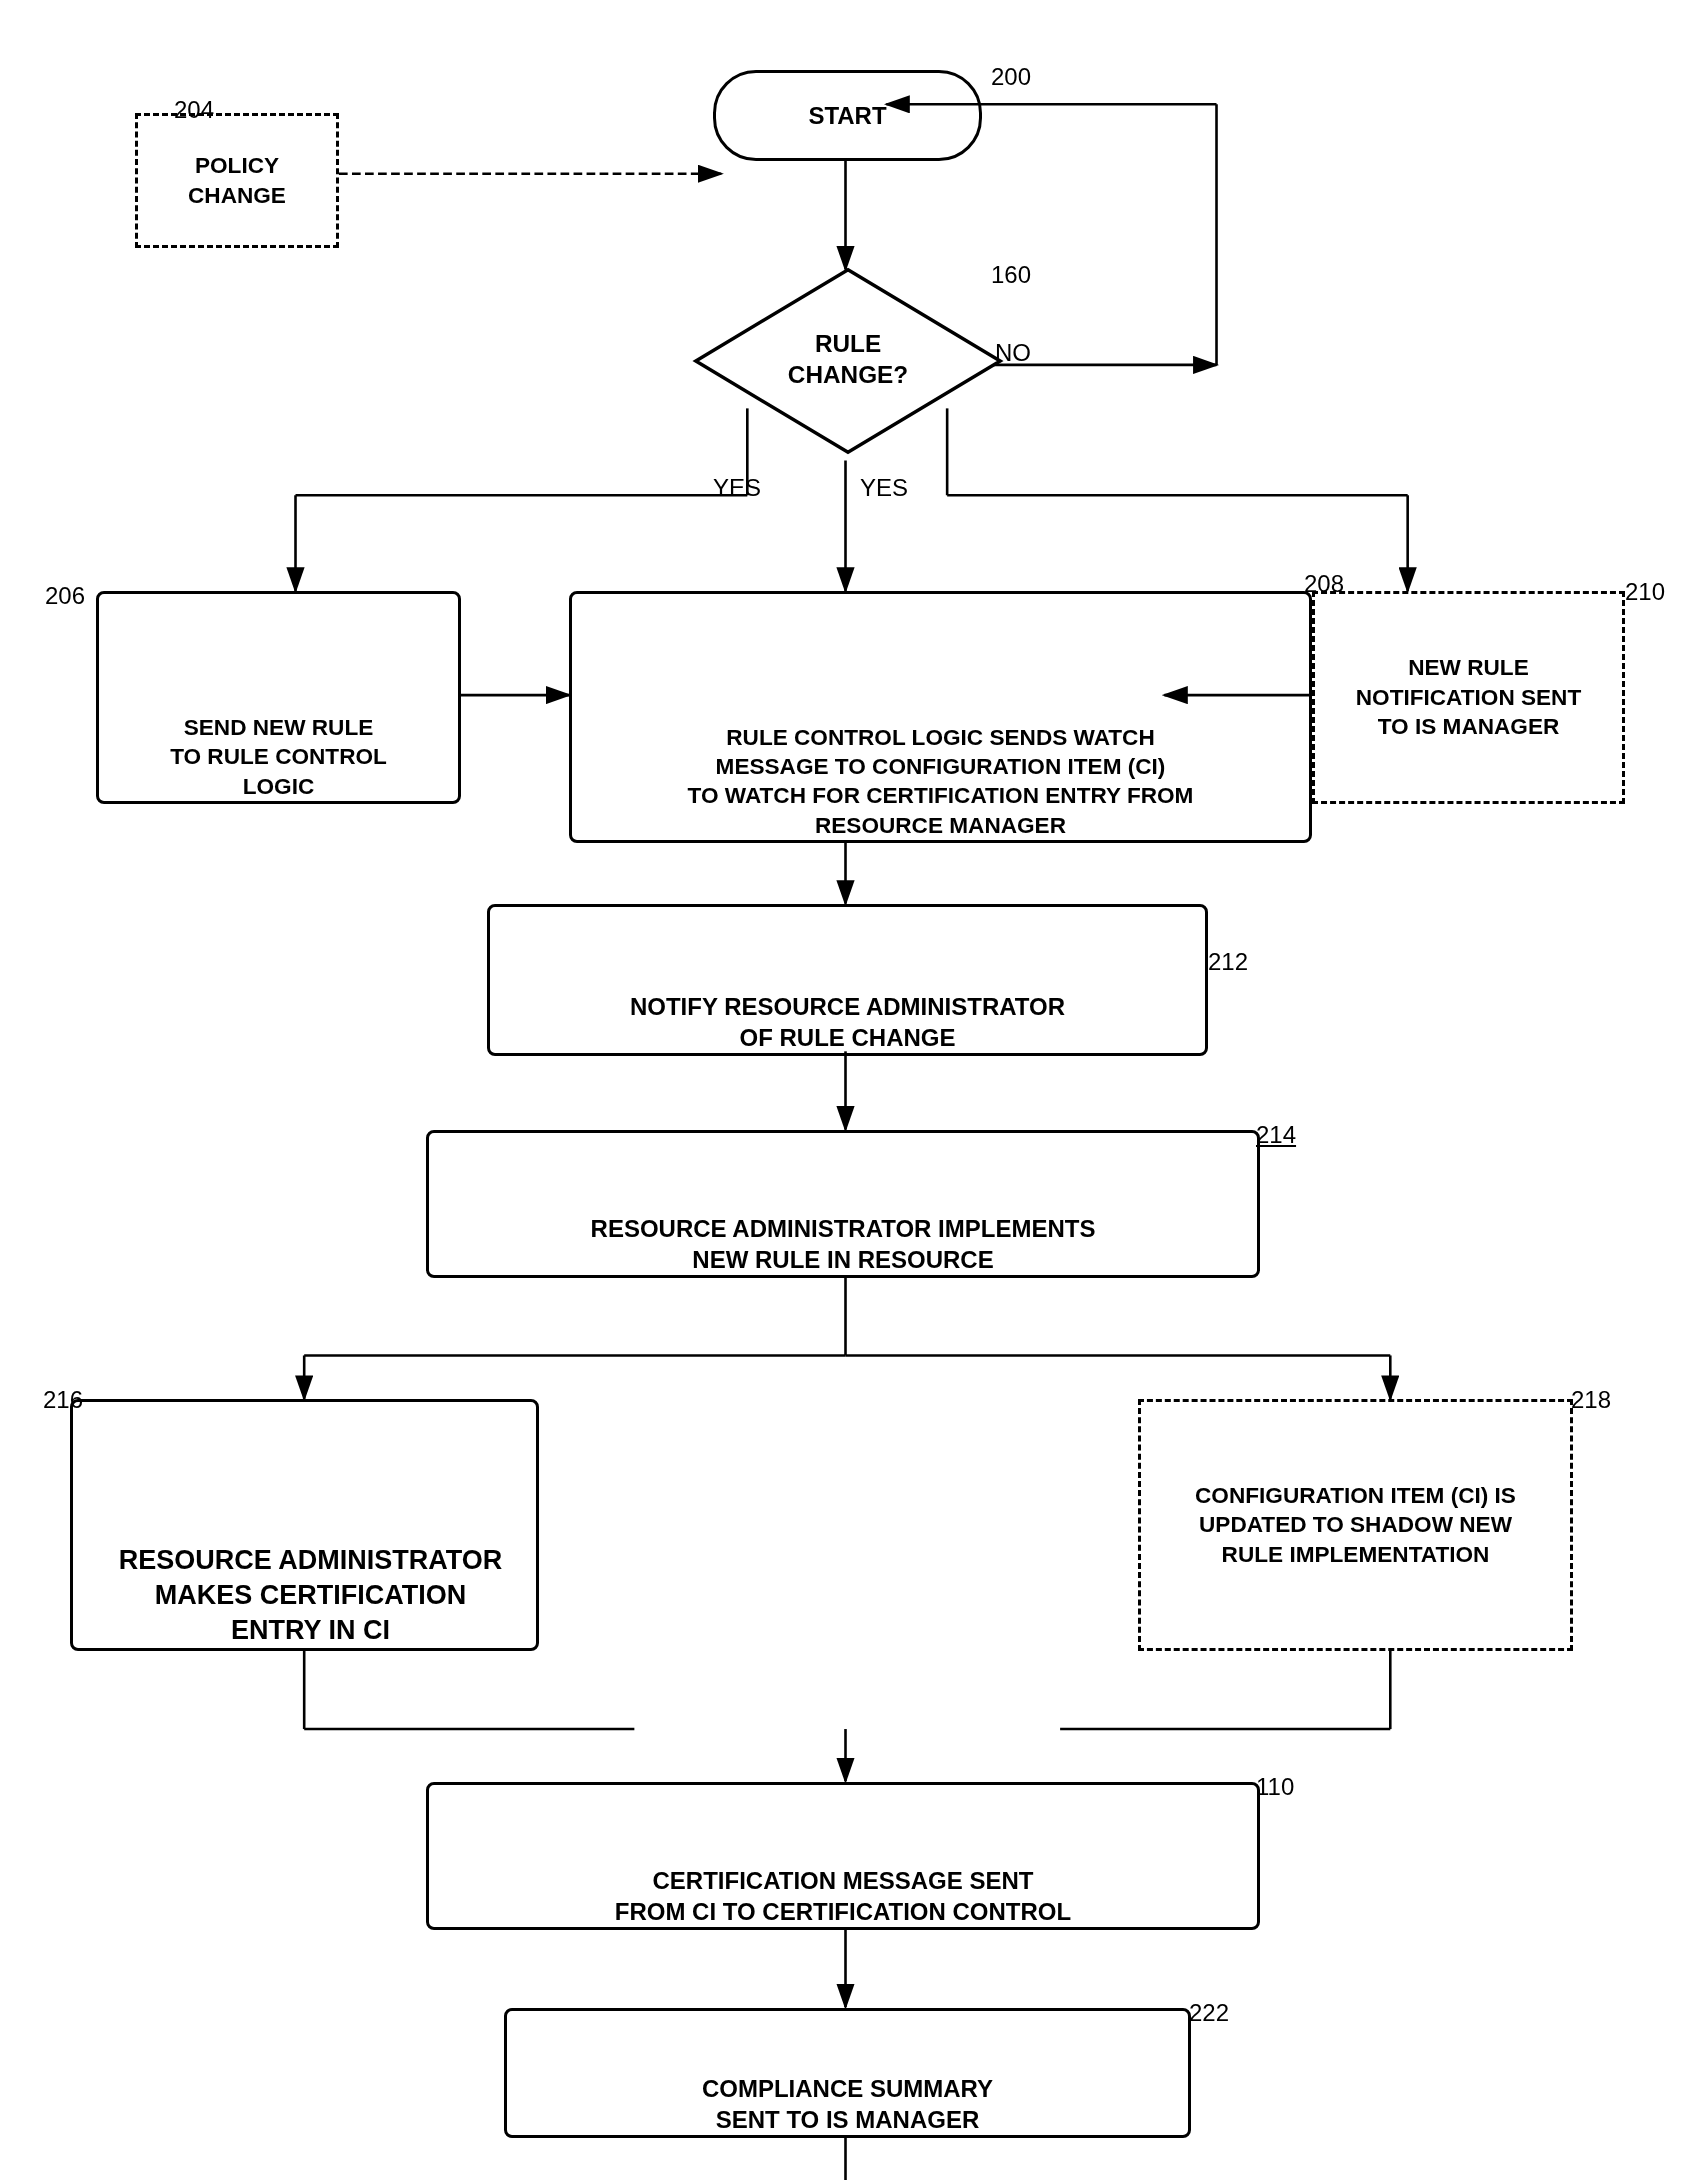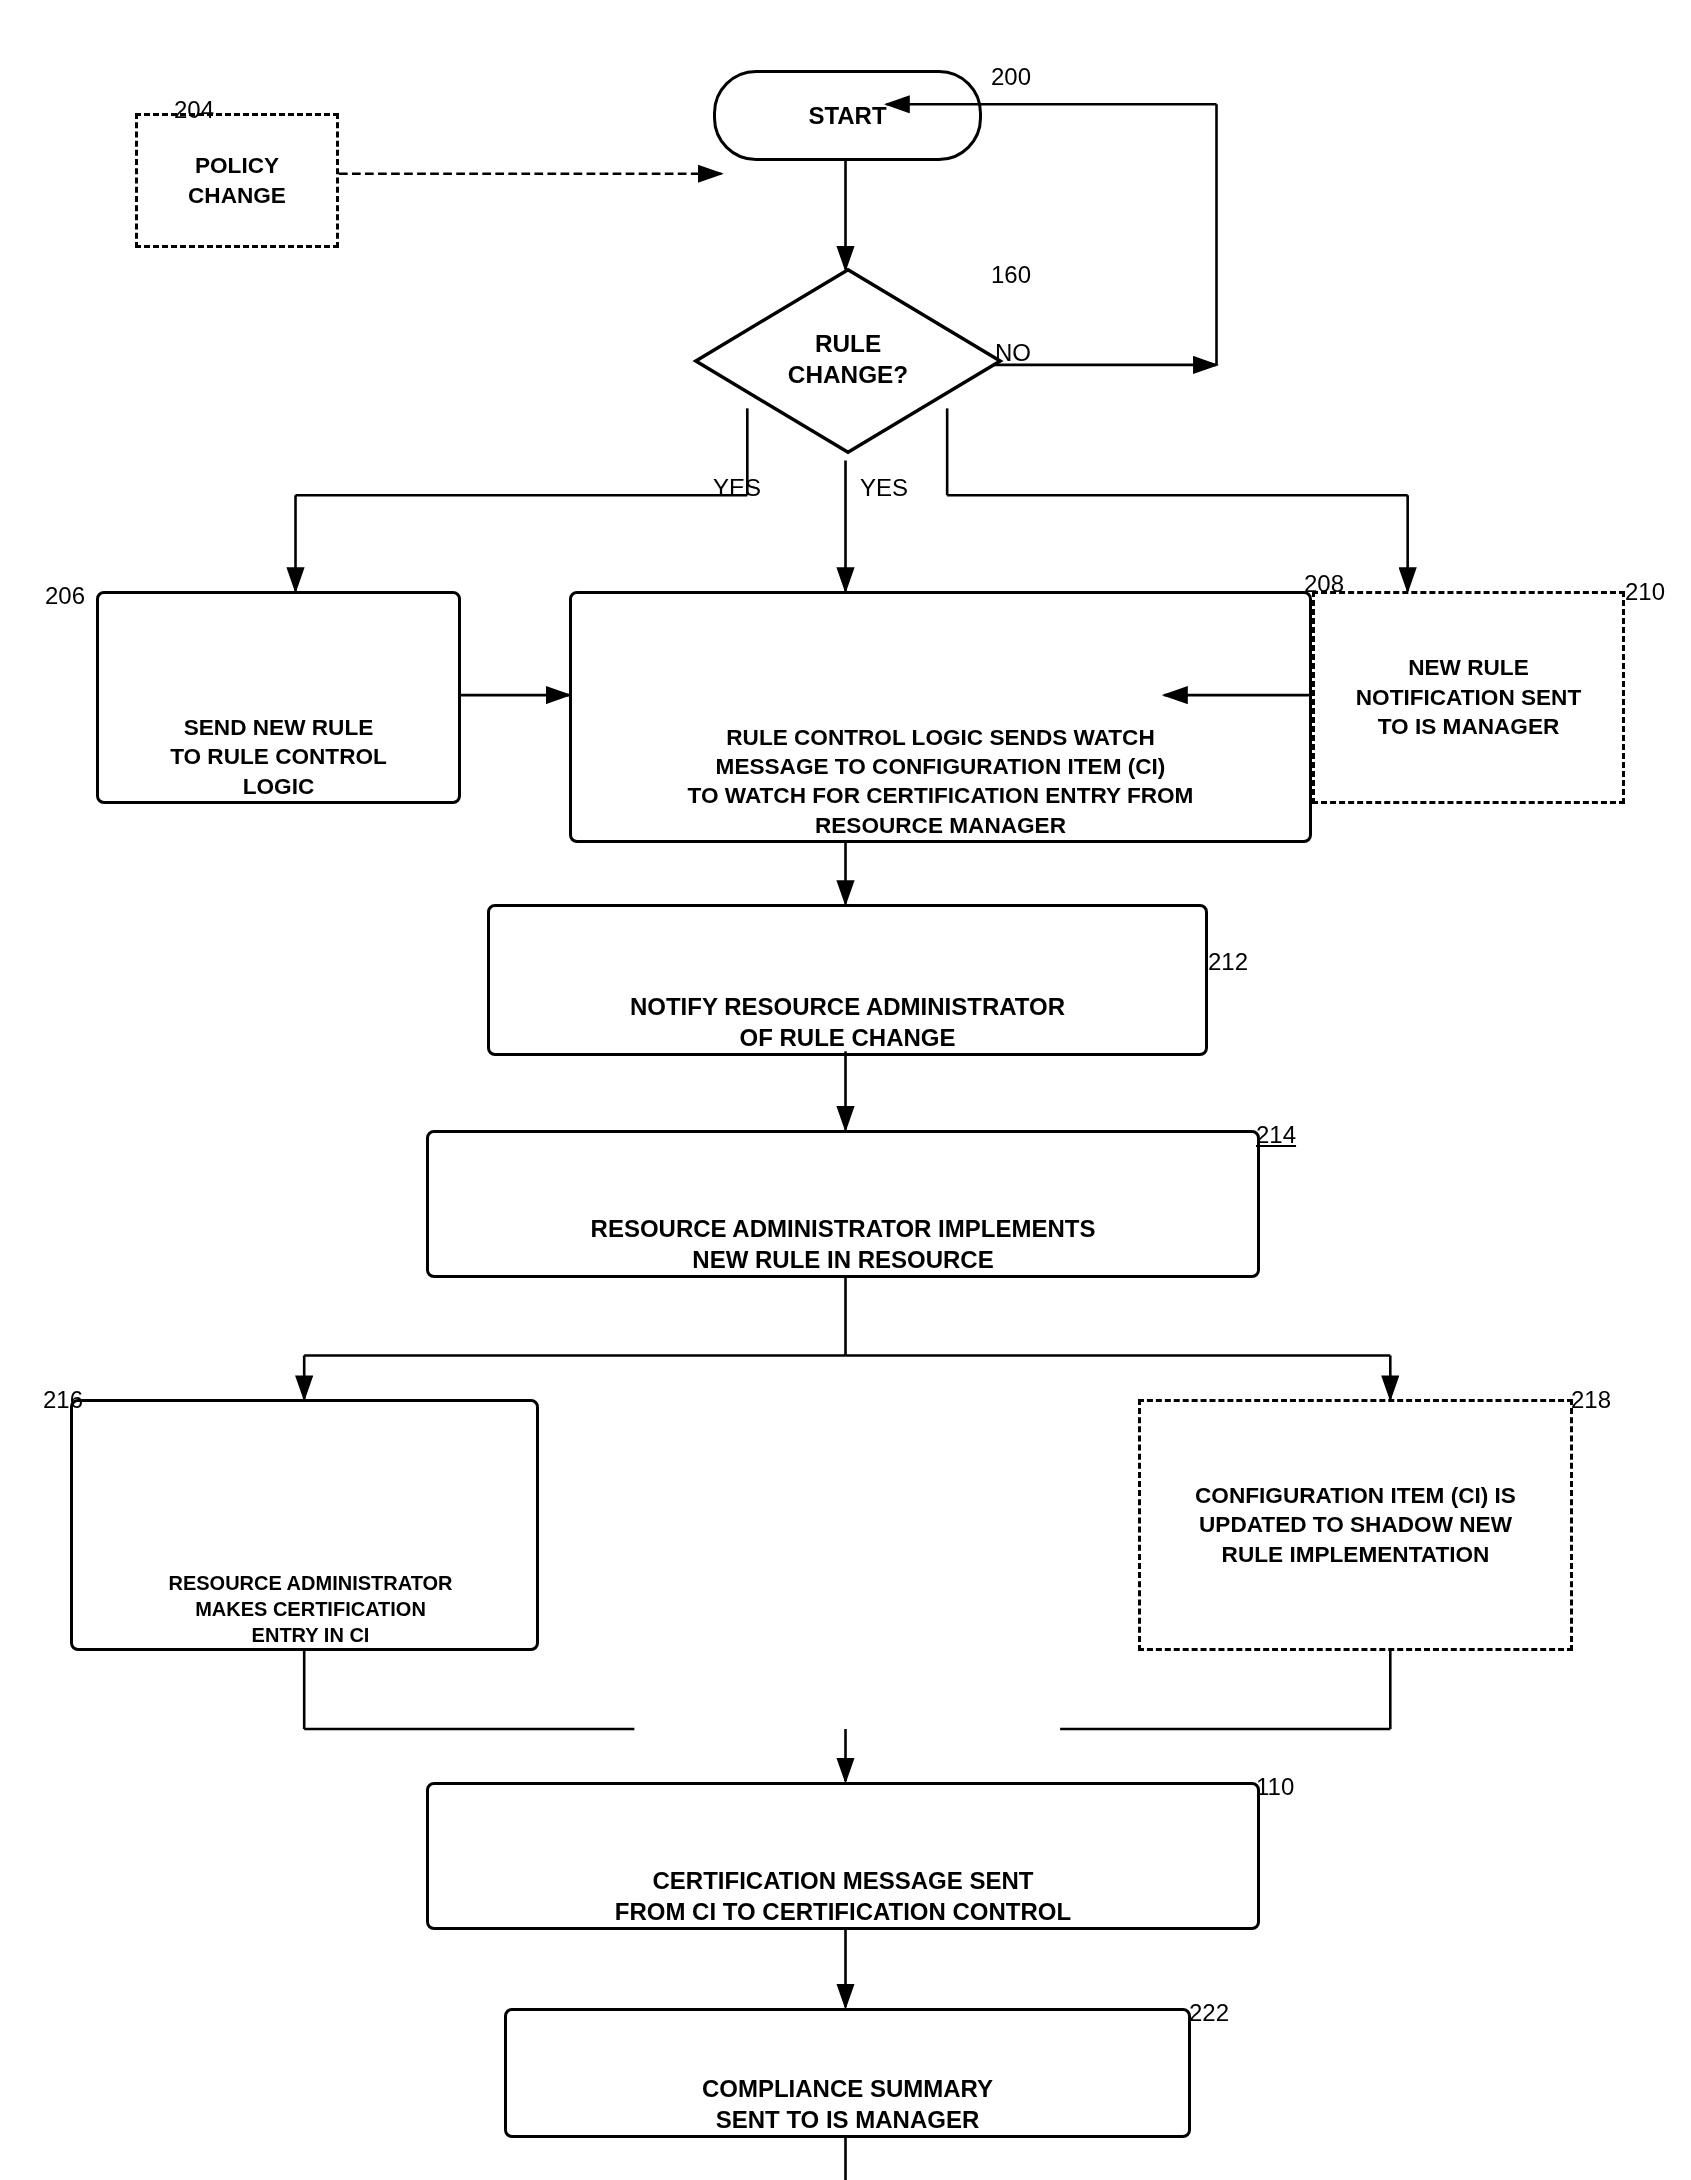--- a/index.html
+++ b/index.html
@@ -180,21 +180,21 @@
 
   <div class="label-text" style="left:1208px; top:948px;">212</div>
 
   <div class="node rect" style="left:426px; top:1130px; width:834px; height:148px; font-size:24px;">
     <span style="white-space:pre; text-align:center;">RESOURCE ADMINISTRATOR IMPLEMENTS
 NEW RULE IN RESOURCE</span>
   </div>
 
   <div class="label-text" style="left:1256px; top:1121px;text-decoration:underline;">214</div>
 
-  <div class="node rect" style="left:70px; top:1399px; width:469px; height:252px; font-size:20px;padding-left:12px;">
+  <div class="node rect" style="left:70px; top:1399px; width:469px; height:252px; font-size:27px;padding-left:12px;">
     <span style="white-space:pre; text-align:center;">RESOURCE ADMINISTRATOR
 MAKES CERTIFICATION
 ENTRY IN CI</span>
   </div>
 
   <div class="label-text" style="left:43px; top:1386px;">216</div>
 
   <div class="node dashed-rect" style="left:1138px; top:1399px; width:435px; height:252px; font-size:22.6px;">
     <span style="white-space:pre; text-align:center;">CONFIGURATION ITEM (CI) IS
 UPDATED TO SHADOW NEW

